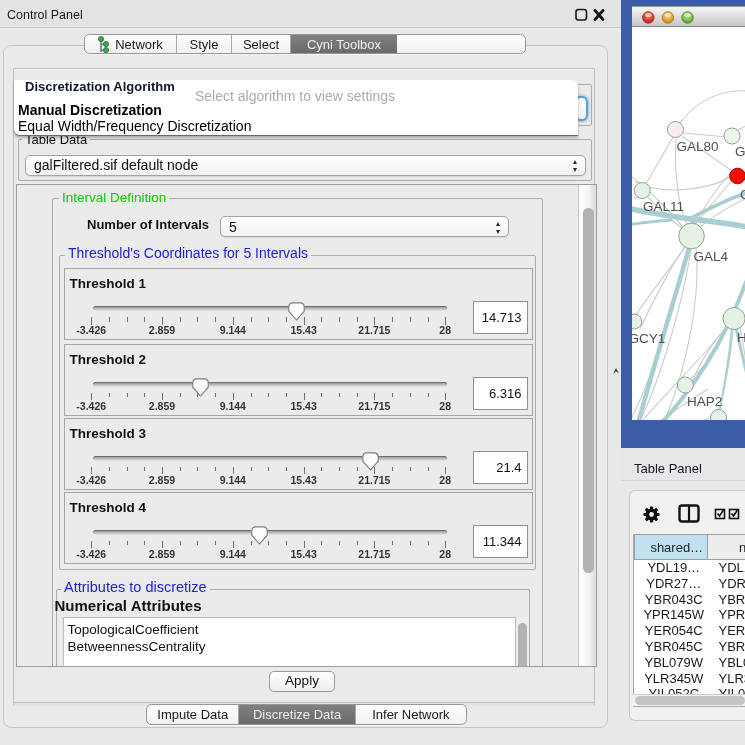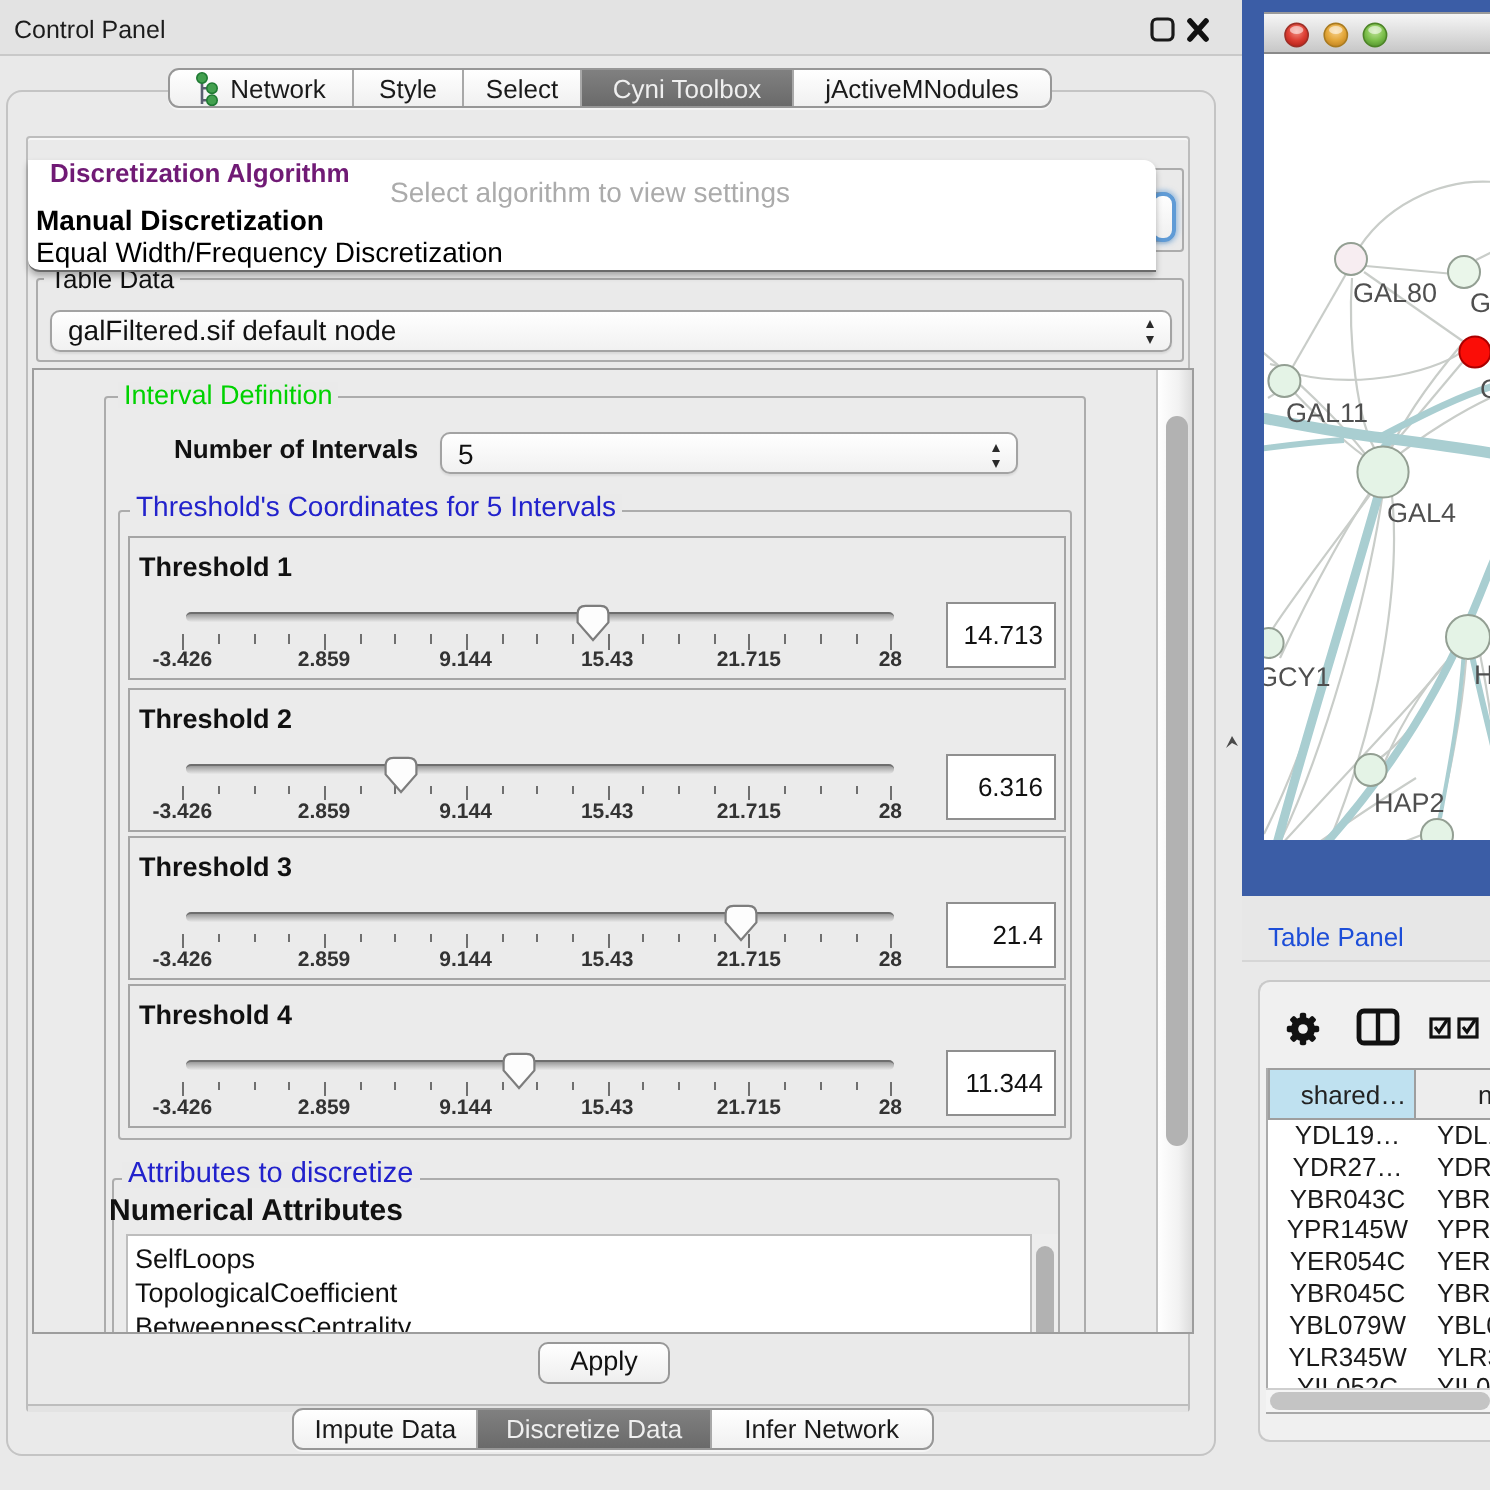--- a/index.html
+++ b/index.html
@@ -45,32 +45,32 @@
 
 
 #numlist { position:absolute; background:#fff; border:1px solid #bdbdbd; font-size:13.5px; color:#111; padding-top:3px; }
 #numlist div { padding-left:4px; height:17px; line-height:17px; }
 
 
 .btn { position:absolute; background:linear-gradient(#ffffff,#eeeeee); border:1px solid #989898; border-radius:5px; font-size:14px; color:#111; text-align:center; }
 
 
 #popup { position:absolute; left:14px; top:80px; width:563.5px; height:56px; background:#fff; border-radius:0 6px 0 6px; border-bottom:1px solid #6a6a6a; box-shadow:0 2px 3px rgba(0,0,0,.28); }
-#popup .ghost1 { position:absolute; left:11px; top:-1px; font-size:13px; font-weight:bold; color:#701a75; }
+#popup .ghost1 { position:absolute; left:11px; top:-1px; font-size:13px; font-weight:bold; color:#0f172a; }
 #popup .ghost2 { position:absolute; left:181px; top:8px; font-size:14px; color:#ababab; }
 #popup .it1 { position:absolute; left:4px; top:22px; font-size:14px; font-weight:bold; color:#000; }
 #popup .it2 { position:absolute; left:4px; top:38px; font-size:14px; color:#000; }
 
 
 #blue { left:621px; top:0; width:124px; height:448px; background:#3b5da6; }
 #netwin-tb { position:absolute; left:10.5px; top:6px; width:114px; height:20.5px; background:linear-gradient(#f6f6f6,#c7c7c7); border-bottom:1px solid #8a8a8a; border-top:1px solid #9a9a9a; }
 #netwin-body { position:absolute; left:10.5px; top:27px; width:114px; height:393px; background:#ffffff; }
 
 #tablebar { left:621px; top:448px; width:124px; height:33px; background:#e7e7e7; border-bottom:1px solid #d6d6d6; }
-#tablebar .t { position:absolute; left:13px; top:13px; font-size:13px; color:#1d4ed8; }
+#tablebar .t { position:absolute; left:13px; top:13px; font-size:13px; color:#0f172a; }
 #tablepanel { left:629px; top:490px; width:116px; height:231px; background:#f0f0f0; border:1px solid #c9c9c9; border-radius:6px 0 0 6px; border-right:none; }
 
 table.dt { border-collapse:collapse; table-layout:fixed; font-size:13px; }
 table.dt th { padding-left:12px; background:#bfe1f0; border:1px solid #9e9e9e; font-weight:normal; height:25px; font-size:13px; color:#222; }
 table.dt th.c2 { background:#ededed; padding-left:31px; text-align:left; }
 table.dt td { line-height:15.8px; height:15.8px; text-align:center; padding-left:6px; color:#1a1a1a; white-space:nowrap; overflow:hidden; }
 table.dt td.l { text-align:left; padding-left:11px; }
 </style>
 </head>
 <body>
@@ -271,21 +271,20 @@
     <svg class="thumb" style="left:186.0px;" width="17" height="19" viewBox="0 0 17 19">
         <path d="M0.8 5 Q0.8 0.9 4.8 0.9 L12.2 0.9 Q16.2 0.9 16.2 5 L16.2 9.2 L8.5 18 L0.8 9.2 Z" fill="#fdfdfd" stroke="#7d7d7d" stroke-width="1.1"></path>
       </svg>
     <div class="vbox">11.344</div>
   </div>
 
   <div class="grp" style="left:38.5px; top:404px; width:474px; height:220px;"></div>
   <div class="grp-title" style="left:44px; top:396.5px; color:#2222cc; font-size:14.5px;">Attributes to discretize</div>
   <div class="abs" style="left:37.5px; top:412px; font-size:15px; font-weight:bold; color:#111;">Numerical Attributes</div>
   <div id="numlist" style="left:45.5px; top:432px; width:453px; height:100px;">
-    <div>SelfLoops</div>
     <div>TopologicalCoefficient</div>
     <div>BetweennessCentrality</div>
   </div>
   <div class="abs" style="left:498.5px; top:432px; width:13px; height:100px; background:#ededed;"></div>
   <div class="abs" style="left:500.5px; top:438px; width:9.5px; height:60px; background:#b2b2b2; border-radius:5px;"></div>
 </div>
 
 <div class="abs" style="left:14px; top:702px; width:580px; height:4px; background:#e3e3e3; border-top:1px solid #bdbdbd;"></div>
 
 <div class="btn" style="left:269px; top:671px; width:66px; height:20.5px; line-height:18.5px; font-size:13.5px;">Apply</div>
@@ -303,21 +302,20 @@
       <path d="M3 3 L3 16 M3 8.1 L6 8.1 M3 14.1 L6 14.1" stroke="#5a6070" stroke-width="1.3" fill="none"></path>
       <circle cx="3" cy="3" r="2.6" fill="#43a04f" stroke="#1f7a33" stroke-width=".8"></circle>
       <circle cx="8" cy="8.1" r="2.6" fill="#43a04f" stroke="#1f7a33" stroke-width=".8"></circle>
       <circle cx="8" cy="14.1" r="2.6" fill="#43a04f" stroke="#1f7a33" stroke-width=".8"></circle>
     </svg>
     Network
   </div>
   <div class="s" style="width:55px;">Style</div>
   <div class="s" style="width:59px;">Select</div>
   <div class="s sel" style="width:106px;">Cyni Toolbox</div>
-  <div class="s" style="width:128px;">jActiveMNodules</div>
 </div>
 
 <div class="seg" style="left:146px; top:704px; width:321px; height:20.5px;">
   <div class="s" style="width:93px;">Impute Data</div>
   <div class="s sel" style="width:117px;">Discretize Data</div>
   <div class="s" style="width:111px;">Infer Network</div>
 </div>
 
 <svg class="abs" style="left:611px; top:366px;" width="10" height="10" viewBox="0 0 10 10">
     <path d="M2 8 L5 2 L8 7 L5 5.5 Z" fill="#4a4a4a"></path>

